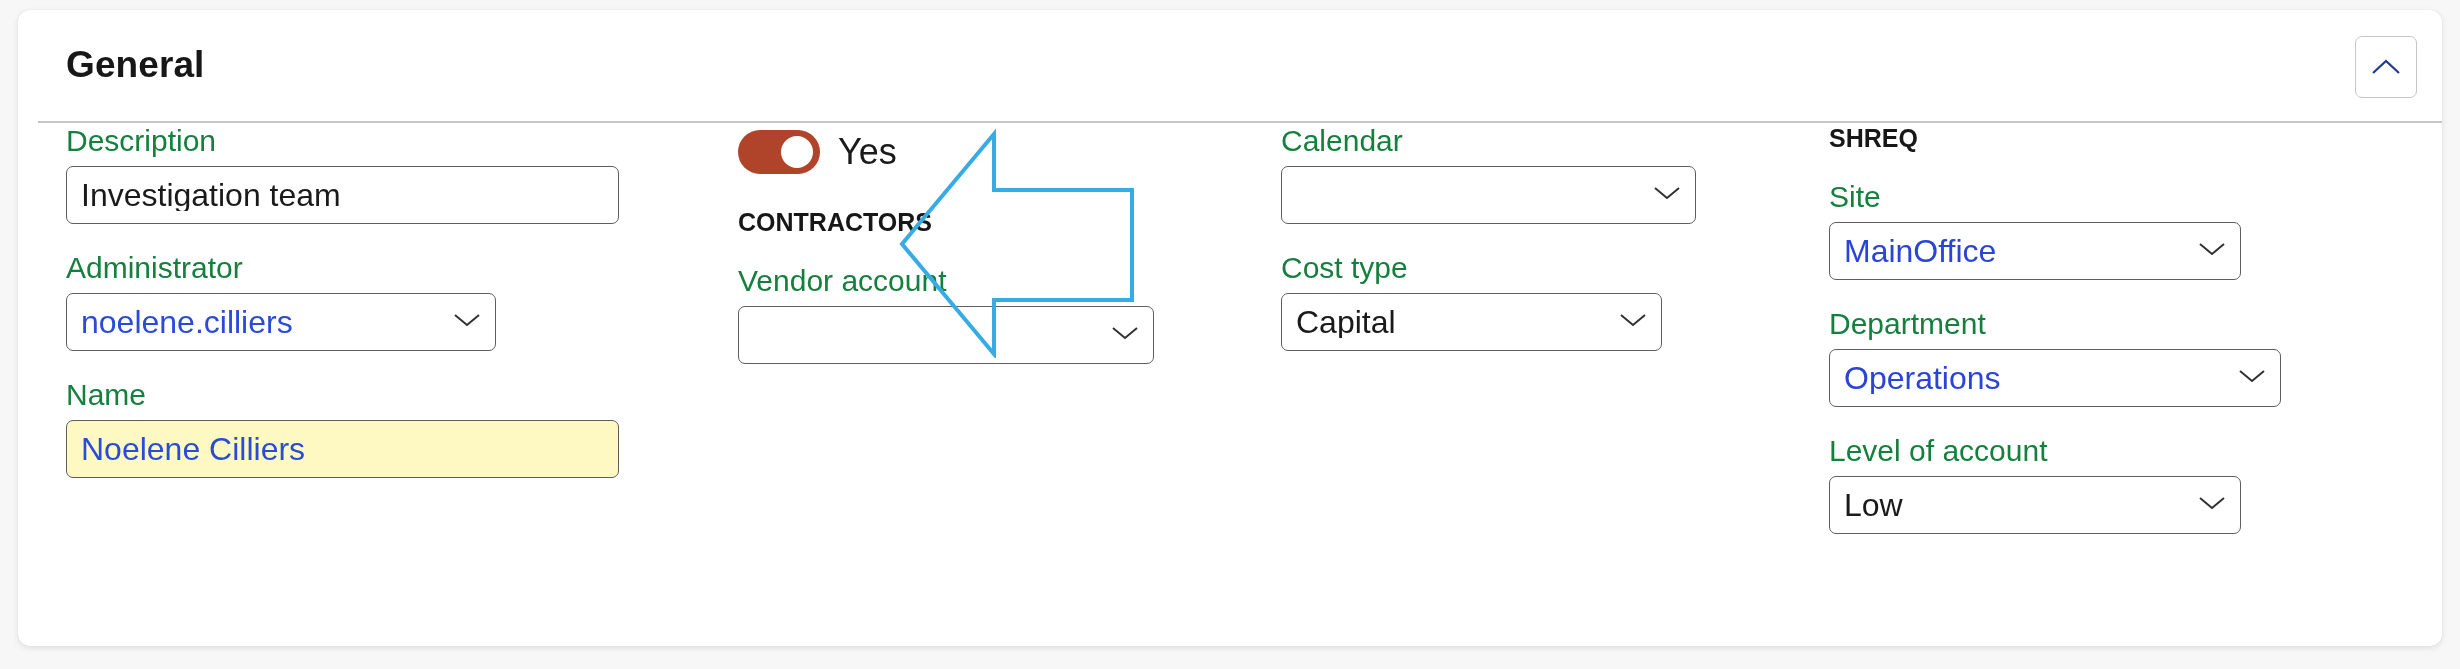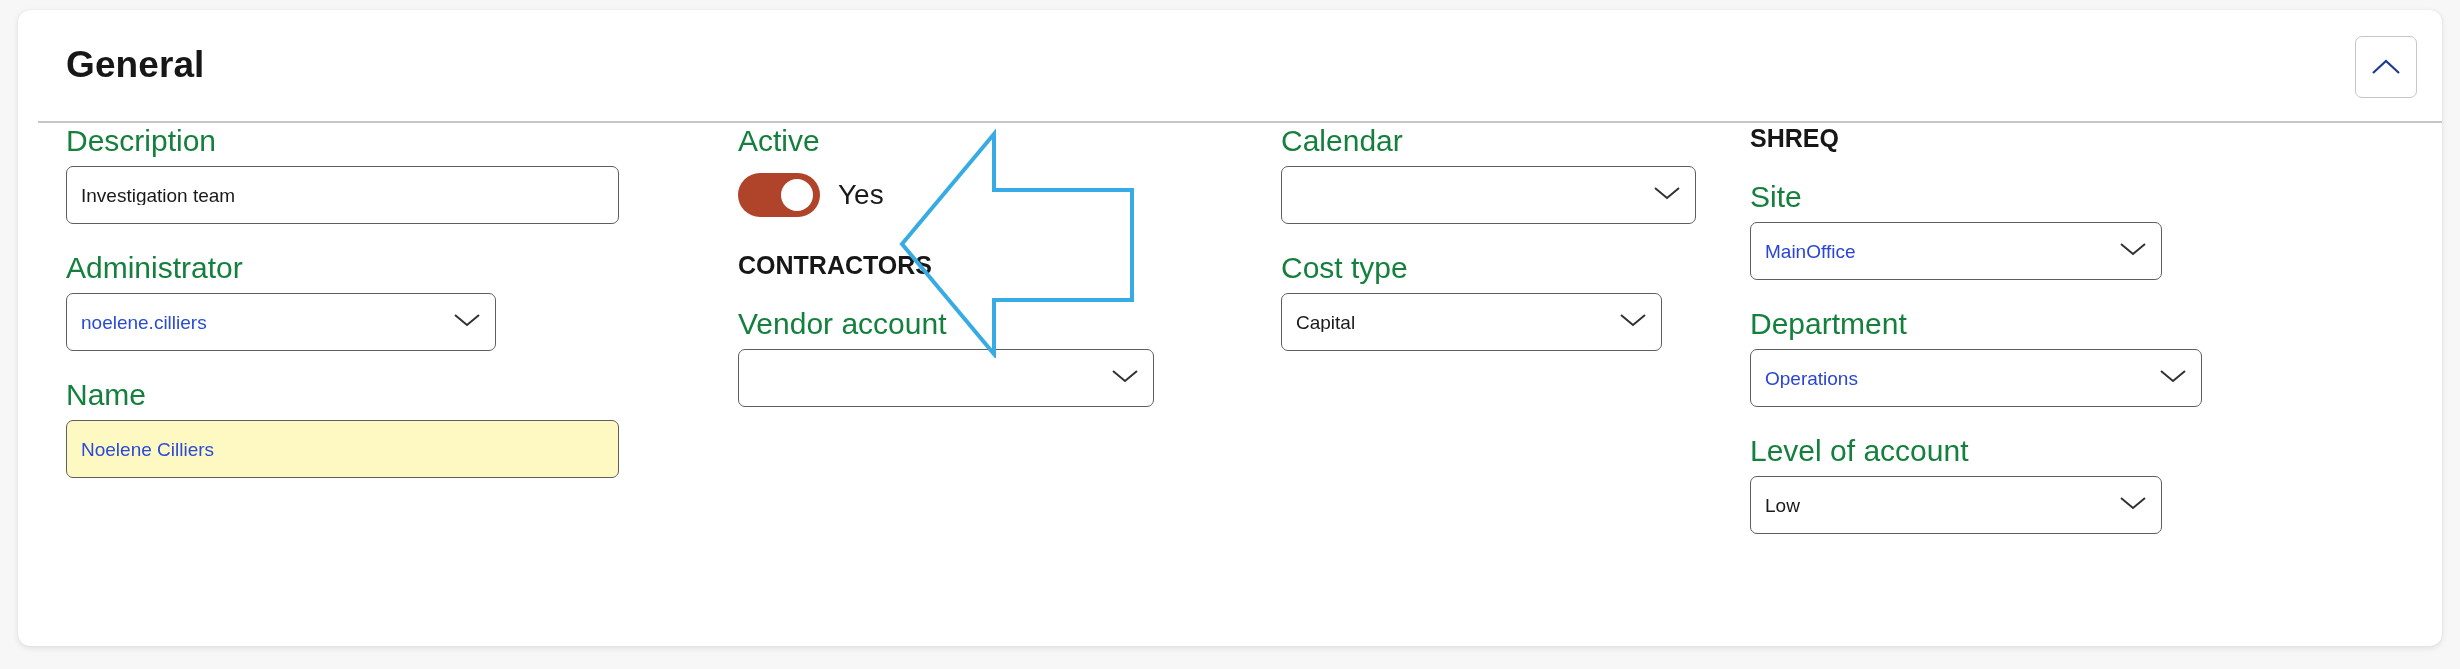--- a/index.html
+++ b/index.html
@@ -65,21 +65,21 @@
   }
 
   .col {
     position: absolute;
     top: 0;
   }
 
   .col-1 { left: 28px;   width: 560px; }
   .col-2 { left: 700px;  width: 420px; }
   .col-3 { left: 1243px; width: 420px; }
-  .col-4 { left: 1712px; width: 560px; }
+  .col-4 { left: 1791px; width: 560px; }
 
   
   .field { margin-bottom: 26px; }
 
   .field-label {
     font-size: 30px;
     color: #15803d;
     line-height: 1.2;
     margin-bottom: 7px;
     white-space: nowrap;
@@ -102,21 +102,21 @@
     display: flex;
     align-items: center;
     padding: 0 14px;
   }
 
   .control.readonly {
     background: #fef9c3;
   }
 
   .control-value {
-    font-size: 19px;
+    font-size: 32px;
     color: #1a1a1a;
     line-height: 1;
     white-space: nowrap;
     overflow: hidden;
     text-align: center;
   }
 
   .control-value.link { color: #2a4bd7; }
   .control-value.blue { color: #2b44d8; }
 
@@ -161,21 +161,21 @@
     position: absolute;
     width: 32px;
     height: 32px;
     border-radius: 50%;
     background: #ffffff;
     top: 6px;
     right: 7px;
   }
 
   .toggle-text {
-    font-size: 28px;
+    font-size: 36px;
     color: #1a1a1a;
     line-height: 1;
   }
 
   
   .annotation-arrow {
     position: absolute;
     left: 898px;
     top: 118px;
     width: 250px;
@@ -228,21 +228,20 @@
         <div class="control readonly w-name">
           <span class="control-value link">Noelene Cilliers</span>
         </div>
       </div>
 
     </div>
 
     <div class="col col-2">
 
       <div class="field">
-        <div class="field-label">Active</div>
         <div class="toggle-row">
           <div class="toggle">
             <div class="knob"></div>
           </div>
           <span class="toggle-text">Yes</span>
         </div>
       </div>
 
       <div class="field">
         <div class="group-title">CONTRACTORS</div>

